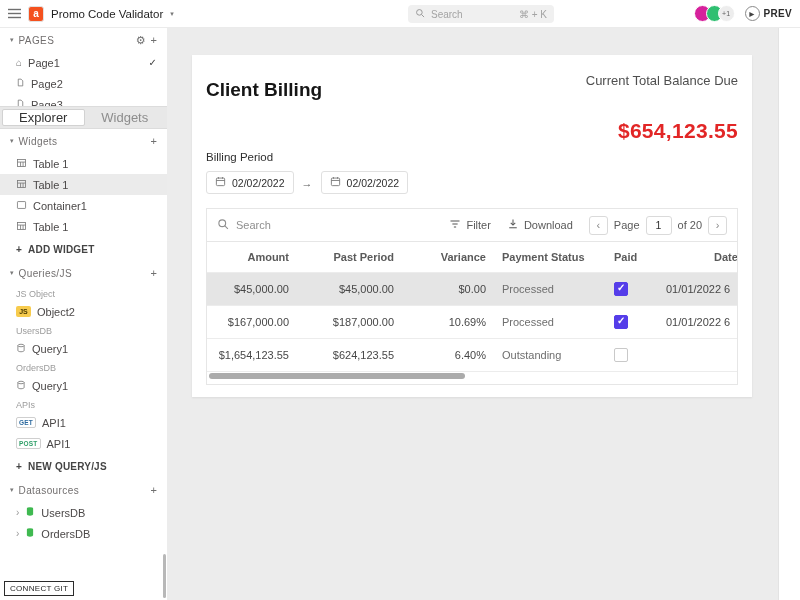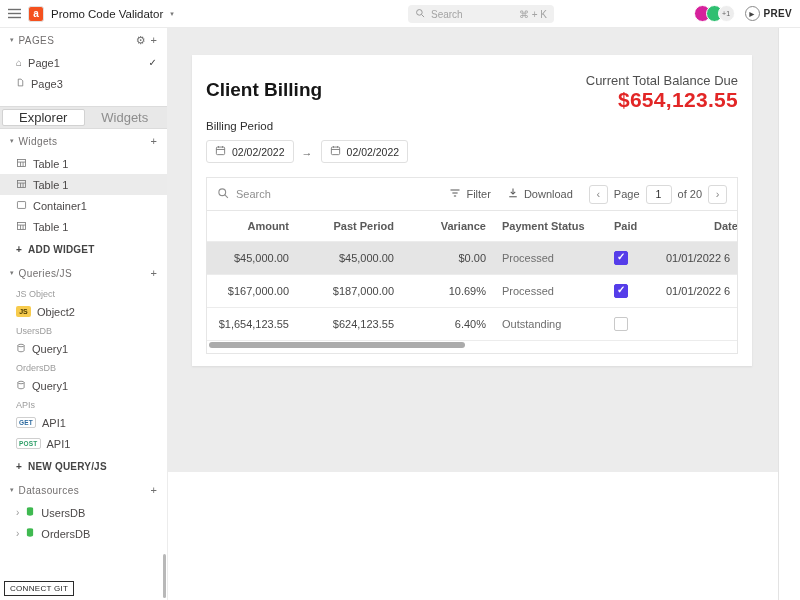--- a/index.html
+++ b/index.html
@@ -40,28 +40,28 @@
   .group-label{padding:4px 0 2px 16px;font-size:9px;color:#9c9c9c}
   .link-btn{display:flex;align-items:center;gap:6px;height:24px;padding:0 16px;font-size:10px;font-weight:bold;color:#444;letter-spacing:.2px;cursor:pointer}
   .js-badge{width:15px;height:11px;background:#f7cb4d;border-radius:2px;color:#4a3b00;font-size:7px;font-weight:bold;display:flex;align-items:center;justify-content:center}
   .method{font-size:6.5px;font-weight:bold;border:1px solid #cfcfcf;border-radius:2px;padding:1px 2px;letter-spacing:.2px}
   .method.get{color:#2d6a9f}
   .method.post{color:#2f9e68}
   .ds-chevron{color:#9a9a9a;font-size:10px}
   .connect-git{position:absolute;left:4px;bottom:4px;background:#fff;border:1px solid #2b2b2b;padding:2px 5px;font-size:8px;letter-spacing:.3px;color:#1f1f1f;cursor:pointer}
   .side-scroll{position:absolute;right:1px;bottom:2px;width:3px;height:44px;border-radius:2px;background:#b8b8b8;cursor:grab}
   
-  .canvas{position:absolute;top:28px;left:168px;width:610px;height:444px;background:#ececec;padding:27px 0 0 24px;overflow:hidden}
+  .canvas{position:absolute;top:28px;left:168px;width:610px;height:572px;background:#ececec;padding:27px 0 0 24px;overflow:hidden}
   .right-strip{position:absolute;top:28px;right:0;width:22px;height:572px;background:#fff;border-left:1px solid #e3e3e3;z-index:25}
   .card{width:560px;background:#fff;box-shadow:0 1px 2px rgba(0,0,0,.08);padding:18px 14px 12px}
   .card-top{display:flex;justify-content:space-between;align-items:flex-start}
   .page-title{font-size:19px;font-weight:bold;color:#151515;margin-top:6px;font-family:"Liberation Sans",sans-serif}
   .balance{text-align:right}
   .balance-label{font-size:13px;color:#4f4f4f}
-  .balance-value{margin-top:0;font-size:21px;font-weight:bold;color:#e22626;letter-spacing:.3px}
+  .balance-value{margin-top:31px;font-size:21px;font-weight:bold;color:#e22626;letter-spacing:.3px}
   .bp-label{margin-top:8px;font-size:11.5px;color:#2f2f2f}
   .dates{margin-top:8px;display:flex;align-items:center;gap:8px}
   .date-input{display:flex;align-items:center;gap:6px;border:1px solid #e0e0e0;border-radius:3px;background:#fff;padding:4px 8px;font-size:10.5px;color:#2f2f2f;cursor:pointer}
   .arrow{color:#555;font-size:11px}
   .table-widget{margin-top:14px;border:1px solid #e6e6e6;background:#fff;overflow:hidden;position:relative}
   .toolbar{display:flex;align-items:center;height:33px;padding:0 10px;border-bottom:1px solid #e6e6e6}
   .search-box{display:flex;align-items:center;gap:7px;color:#8f8f8f;font-size:11px;flex:1;cursor:text}
   .tool{display:flex;align-items:center;gap:5px;color:#5a5a5a;font-size:11px;margin-right:16px;cursor:pointer}
   .pager{display:flex;align-items:center;gap:6px;font-size:11px;color:#5a5a5a}
   .pg-btn{width:19px;height:19px;border:1px solid #dadada;border-radius:3px;display:flex;align-items:center;justify-content:center;color:#8a8a8a;font-size:11px;cursor:pointer;background:#fff}
@@ -131,20 +131,26 @@
     <span class="sp"></span>
     <span class="sec-icon">⚙</span>
     <span class="sec-icon">+</span>
   </div>
 
   <div class="pages-list">
     <div class="entity">
       <span class="home-g">⌂</span>
       <span>Page1</span>
       <span class="tick">✓</span>
+    </div>
+    <div class="entity">
+      <span><svg width="9" height="11" viewBox="0 0 16 16">
+            <path d="M4 2h5l3 3v9H4z" fill="none" stroke="#777" stroke-width="1.4"></path>
+          </svg></span>
+      <span>Page2</span>
     </div>
     <div class="entity">
       <span><svg width="9" height="11" viewBox="0 0 16 16">
             <path d="M4 2h5l3 3v9H4z" fill="none" stroke="#777" stroke-width="1.4"></path>
           </svg></span>
       <span>Page3</span>
     </div>
   </div>
 
   <div class="tabs">

